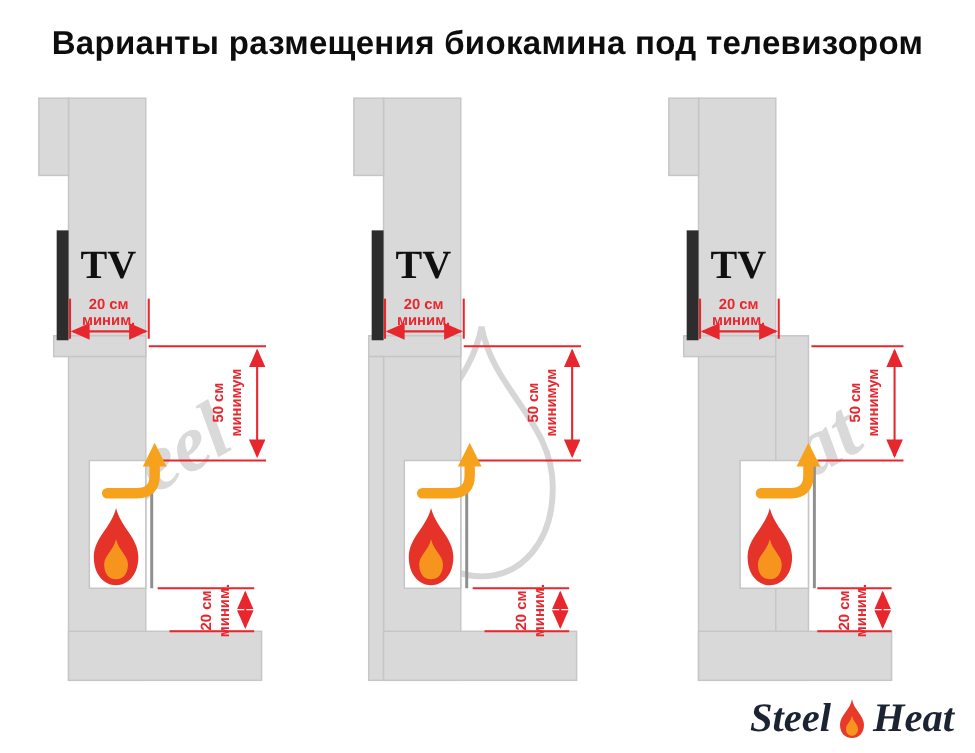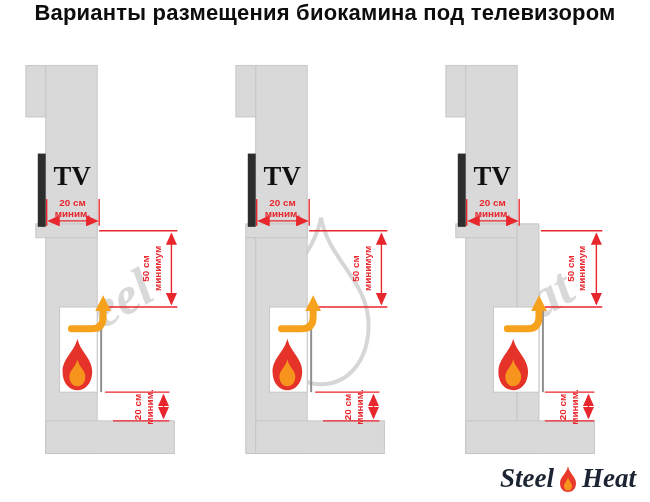--- a/index.html
+++ b/index.html
@@ -1,20 +1,20 @@
 <!DOCTYPE html>
 <html><head>
 <meta charset="utf-8">
 <style>
   * { margin:0; padding:0; box-sizing:border-box; }
   html,body { width:650px; height:502px; background:#ffffff; overflow:hidden;
               font-family:"Liberation Sans", sans-serif; }
   .page { position:relative; width:650px; height:502px; background:#fff; }
 
-  .title { padding-top:0; text-align:center; font-size:22px; font-weight:bold;
+  .title { padding-top:16px; text-align:center; font-size:22px; font-weight:bold;
            color:#0d0d0d; letter-spacing:.2px; }
 
   .panels { position:absolute; top:56px; left:0; width:650px;
             display:flex; justify-content:space-between; padding:0 16px; }
   svg.panel { width:198px; height:408px; display:block; }
 
   
   .dim line { stroke:#e8262d; stroke-width:1.4; }
   .dimtext  { fill:#e8262d; font-size:10px; font-weight:bold;
               font-family:"Liberation Sans", sans-serif; text-anchor:middle; }

